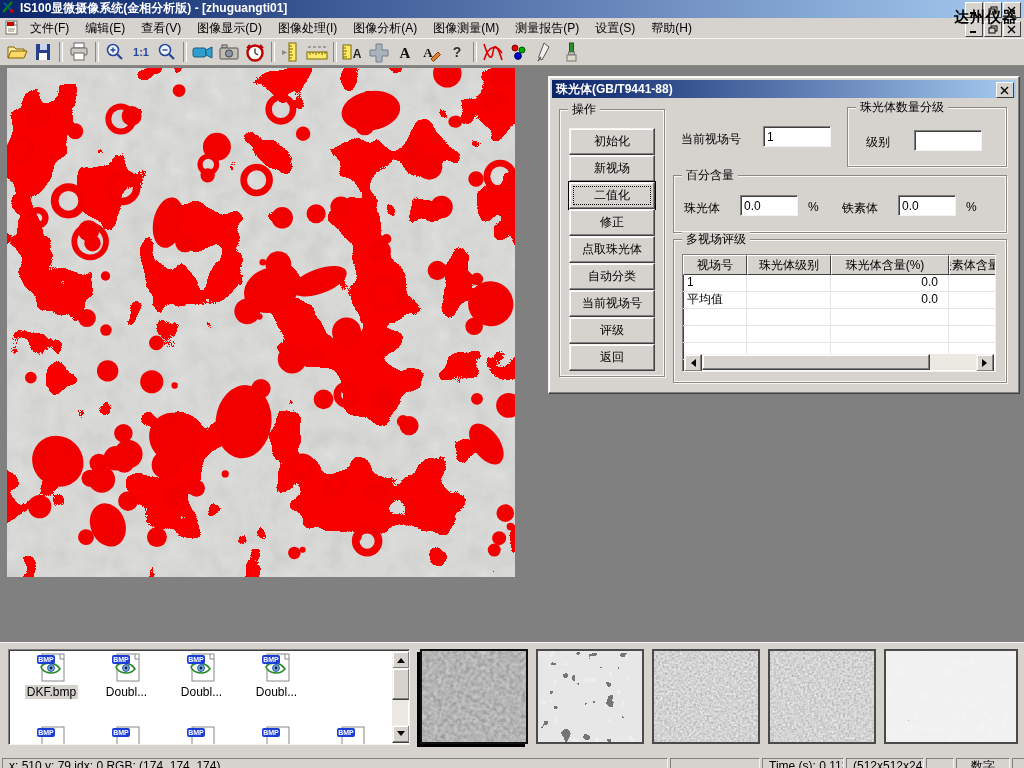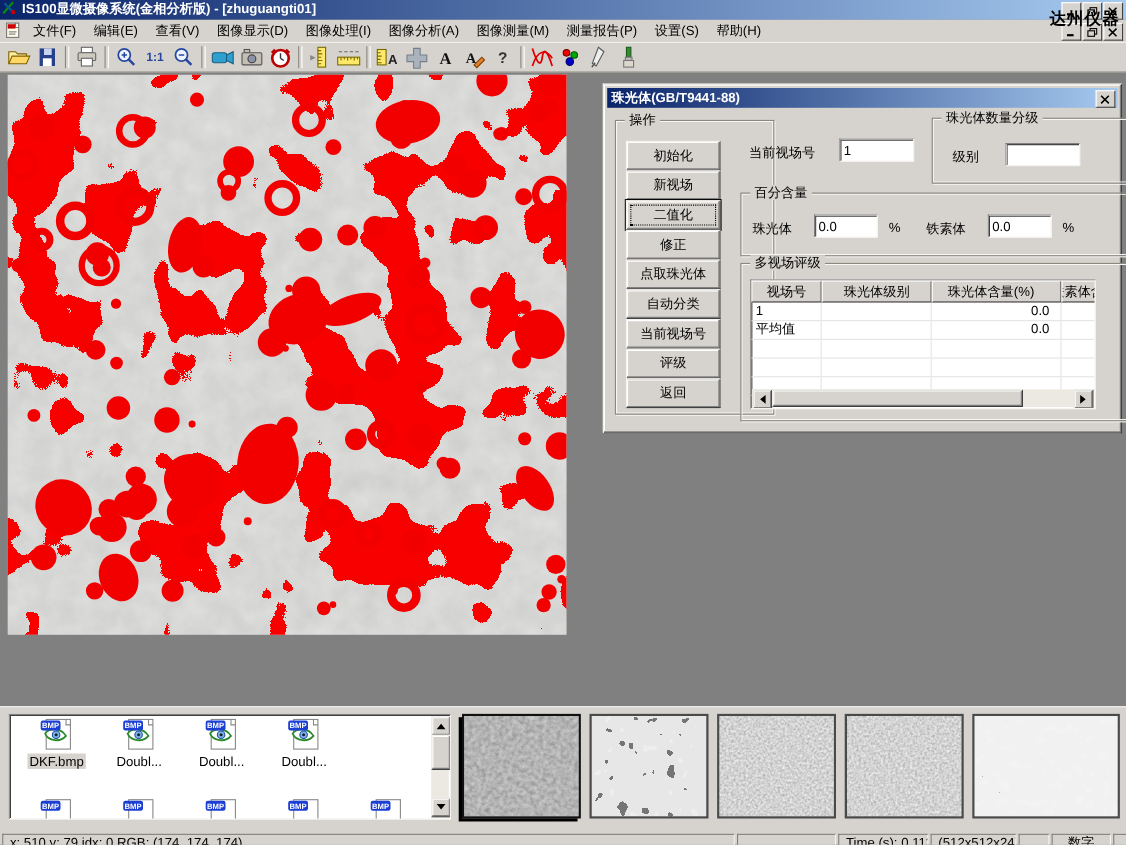--- a/index.html
+++ b/index.html
@@ -18,21 +18,21 @@
   #menubar{left:0;top:18px;width:1024px;height:20px;background:#d6d3ce;display:flex;align-items:center;
     border-bottom:1px solid #bdbab2;}
   .menu-item{padding:2px 8px;white-space:nowrap;}
   #mdi-controls{position:absolute;right:3px;top:21px;display:flex;}
   #toolbar{left:0;top:38px;width:1024px;height:28px;background:#d6d3ce;
     border-top:1px solid #f4f3ef;border-bottom:1px solid #8a887f;display:flex;align-items:center;padding-left:4px;box-sizing:border-box;}
   .tbtn{width:26px;height:31px;display:flex;align-items:center;justify-content:center;}
   .tsep{width:2px;height:20px;margin:0 3px;border-left:1px solid #8a887f;border-right:1px solid #fff;}
   .sunken{background:#fff;border:1px solid;border-color:#808080 #f4f3ef #f4f3ef #808080;
     box-shadow:inset 1px 1px 0 #404040;}
-  .groupbox{border:1px solid #8a887f;box-shadow:inset 0 0 0 1px #f7f6f2, 1px 1px 0 #f7f6f2;padding-left:39px;}
+  .groupbox{border:1px solid #8a887f;box-shadow:inset 0 0 0 1px #f7f6f2, 1px 1px 0 #f7f6f2;}
   .legend{position:absolute;top:-8px;left:8px;background:#d6d3ce;padding:0 4px;line-height:14px;}
   
   #micrograph{left:7px;top:68px;width:508px;height:509px;}
   
   #dialog{left:548px;top:76px;width:470px;height:316px;background:#d6d3ce;
     border:1px solid;border-color:#f4f3ef #404040 #404040 #f4f3ef;
     box-shadow:inset -1px -1px 0 #808080, inset 1px 1px 0 #fff;z-index:10;}
   #dlg-title{position:absolute;left:3px;top:3px;right:3px;height:18px;
     background:linear-gradient(90deg,#0a246a,#a6caf0);color:#fff;font-weight:bold;
     display:flex;align-items:center;padding-left:4px;box-sizing:border-box;}
@@ -46,21 +46,21 @@
     box-shadow:inset 1px 1px 0 #404040;font:12px "Liberation Sans","DejaVu Sans",sans-serif;padding:2px 3px;box-sizing:border-box;}
   
   #mtable{position:absolute;left:8px;top:14px;width:314px;height:118px;background:#fff;
     border:1px solid;border-color:#808080 #f4f3ef #f4f3ef #808080;box-shadow:inset 1px 1px 0 #404040;
     overflow:hidden;box-sizing:border-box;}
   .hrow{display:flex;height:20px;}
   .hcell{background:#d6d3ce;border:1px solid;border-color:#fff #404040 #404040 #fff;
     box-sizing:border-box;display:flex;align-items:center;justify-content:center;white-space:nowrap;overflow:hidden;flex:none;}
   .trow{display:flex;height:16px;border-bottom:1px solid #e4e4e4;}
   .tcell{box-sizing:border-box;border-right:1px solid #e4e4e4;padding:0 4px;white-space:nowrap;overflow:hidden;flex:none;line-height:15px;}
-  .c0{width:64px;} .c1{width:100px;} .c2{width:118px;text-align:right;padding-right:10px;} .c3{width:60px;}
+  .c0{width:64px;} .c1{width:84px;} .c2{width:118px;text-align:right;padding-right:10px;} .c3{width:60px;}
   .hscroll{position:absolute;left:1px;right:1px;bottom:1px;height:16px;background:#ece9e2;display:flex;}
   .sbtn{width:16px;height:16px;flex:none;background:#d6d3ce;border:1px solid;border-color:#f4f3ef #404040 #404040 #f4f3ef;
     box-shadow:inset -1px -1px 0 #808080, inset 1px 1px 0 #fff;display:flex;align-items:center;justify-content:center;}
   .sthumb{background:#d6d3ce;border:1px solid;border-color:#f4f3ef #404040 #404040 #f4f3ef;
     box-shadow:inset -1px -1px 0 #808080, inset 1px 1px 0 #fff;}
   .arr{width:0;height:0;}
   .arr.left{border:4px solid transparent;border-right:5px solid #000;margin-right:3px;}
   .arr.right{border:4px solid transparent;border-left:5px solid #000;margin-left:3px;}
   .arr.up{border:4px solid transparent;border-bottom:5px solid #000;margin-bottom:3px;}
   .arr.down{border:4px solid transparent;border-top:5px solid #000;margin-top:3px;}

